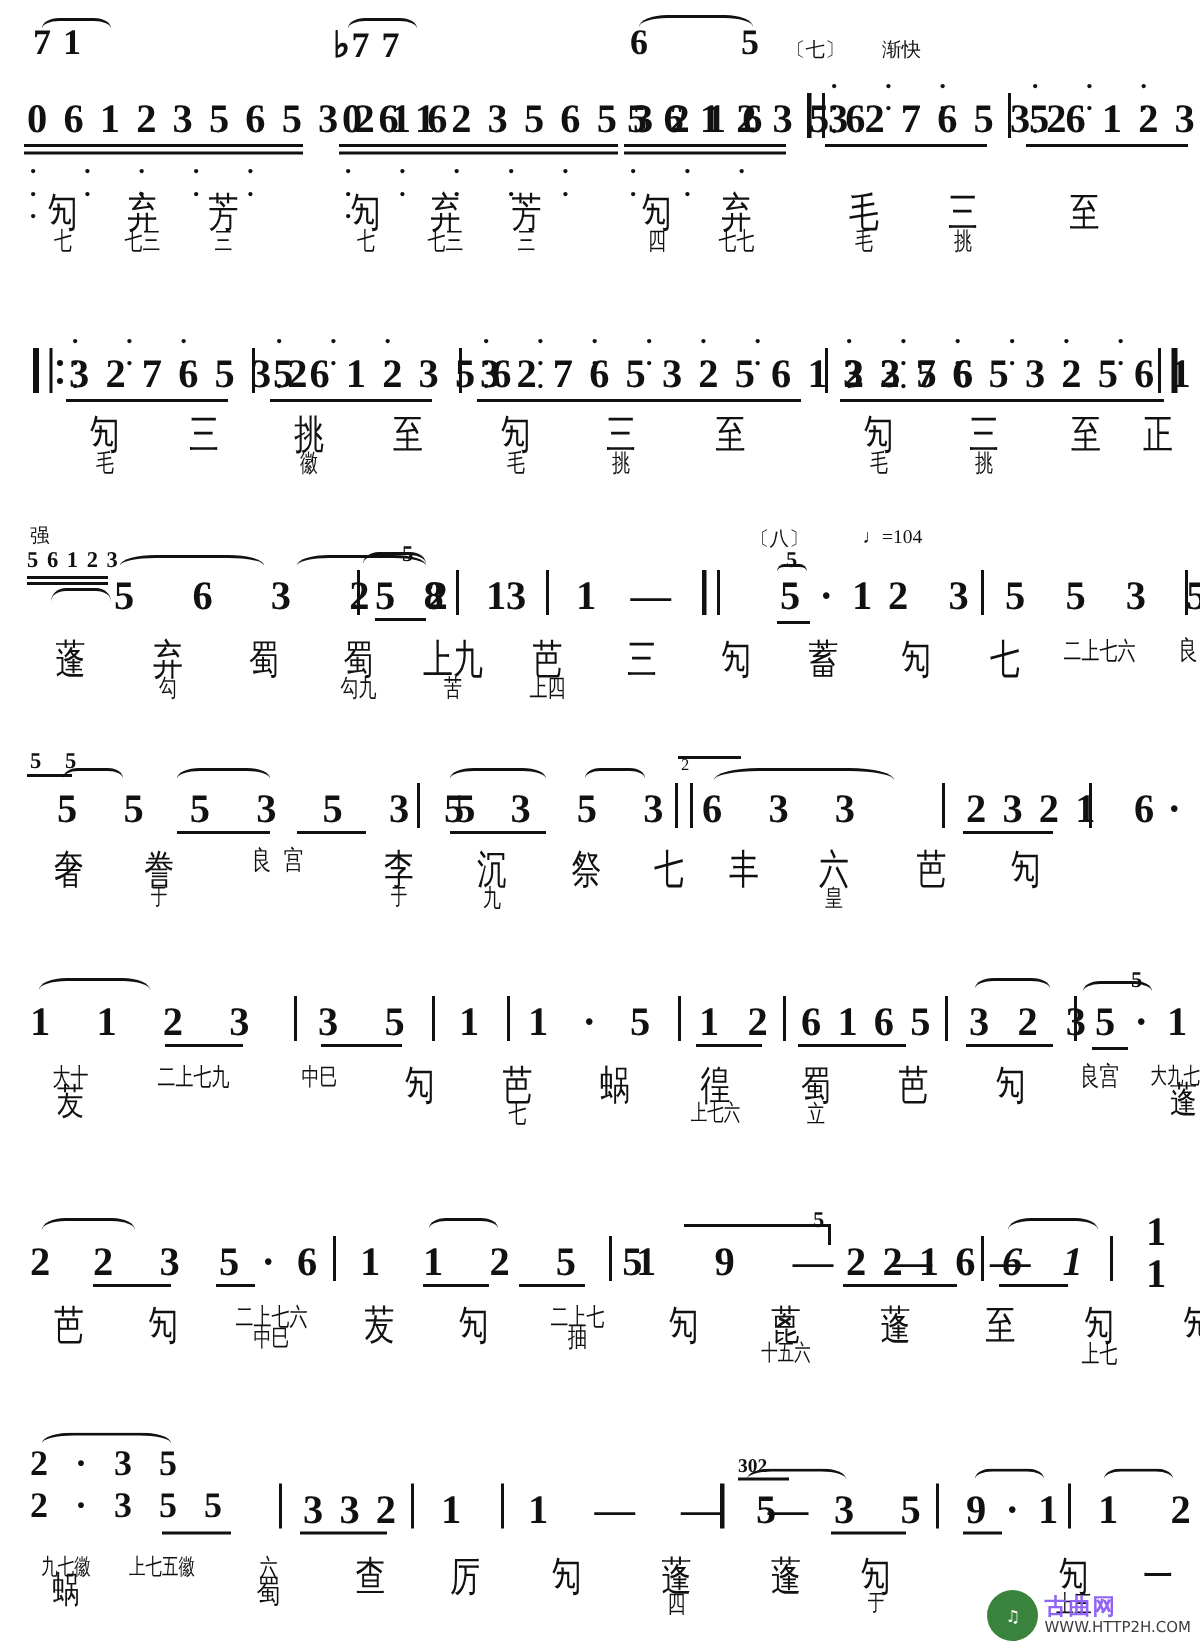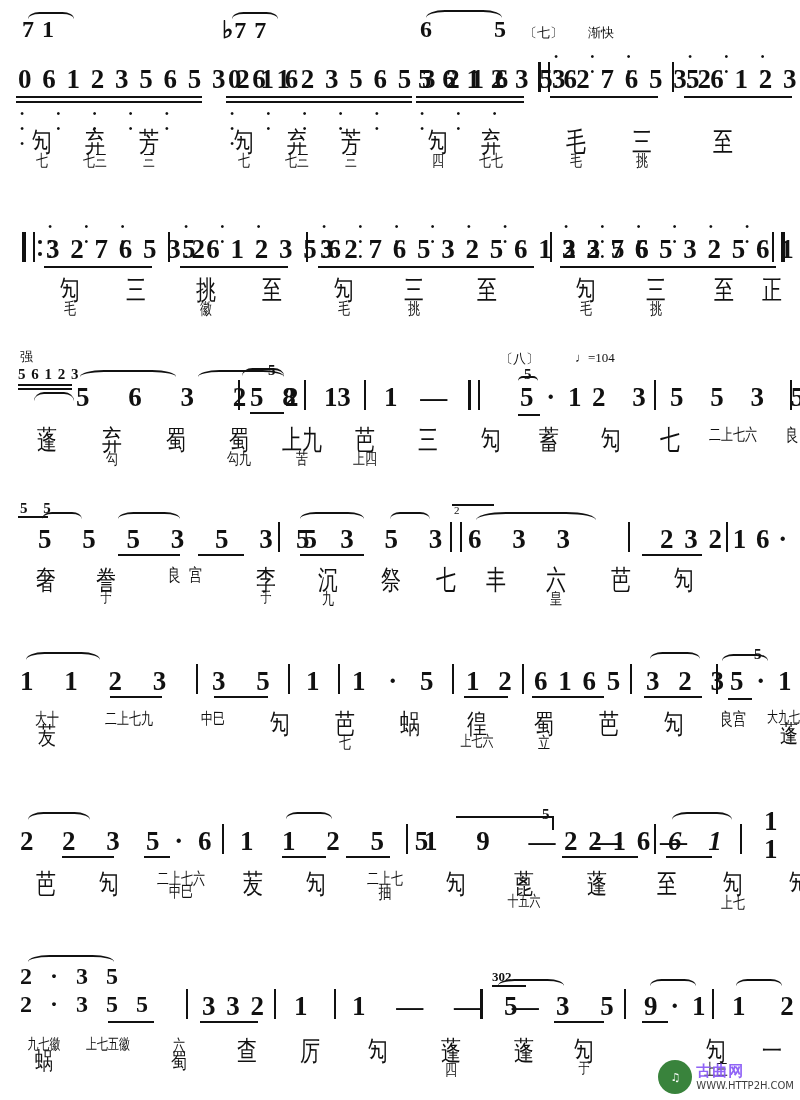--- a/index.html
+++ b/index.html
@@ -266,21 +266,21 @@
       <span style="display:inline-block;width:2px;height:30px;background:#111;"></span>
       <span style="display:inline-block;width:2px;height:30px;background:#111;margin-left:4px;"></span>
     </div>
     <div class="abs tiny" style="left:454px;top:4px;">2</div>
     <div class="abs" style="left:452px;top:4px;width:42px;height:2px;background:#111;"></div>
 
     <div class="abs jianpu" style="left:468px;top:24px;letter-spacing:12px;">6 3   3</div>
     <div class="abs" style="left:476px;top:12px;width:120px;height:14px;border-top:2px solid #111;border-radius:50%/100%;"></div>
 
     <div class="abs" style="left:628px;top:22px;width:2px;height:30px;background:#111;"></div>
-    <div class="abs jianpu" style="left:660px;top:24px;letter-spacing:2px;">2 3 2 1</div>
+    <div class="abs jianpu" style="left:644px;top:24px;letter-spacing:2px;">2 3 2 1</div>
     <div class="abs" style="left:642px;top:54px;width:60px;height:2px;background:#111;"></div>
 
     <div class="abs" style="left:726px;top:22px;width:2px;height:30px;background:#111;"></div>
     <div class="abs jianpu" style="left:756px;top:24px;">6 ·</div>
 
     <div class="abs tab" style="left:18px;top:66px;">
       <span class="tabcell" style="width:56px;"><span class="t1">奢</span><span class="t2"></span></span>
       <span class="tabcell" style="width:50px;"><span class="t1">誊</span><span class="t2" style="font-size:11px;">于</span></span>
       <span class="tabcell" style="width:94px;"><span class="t1" style="font-size:13px;">良&nbsp;&nbsp;宫</span><span class="t2"></span></span>
       <span class="tabcell" style="width:54px;"><span class="t1">李</span><span class="t2" style="font-size:11px;">于</span></span>

